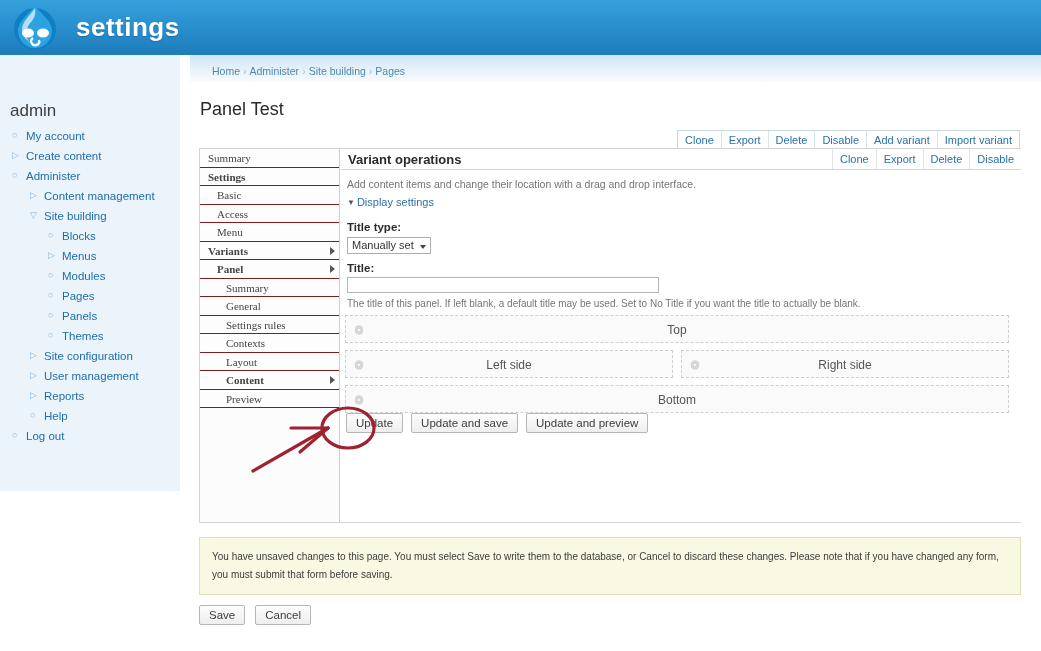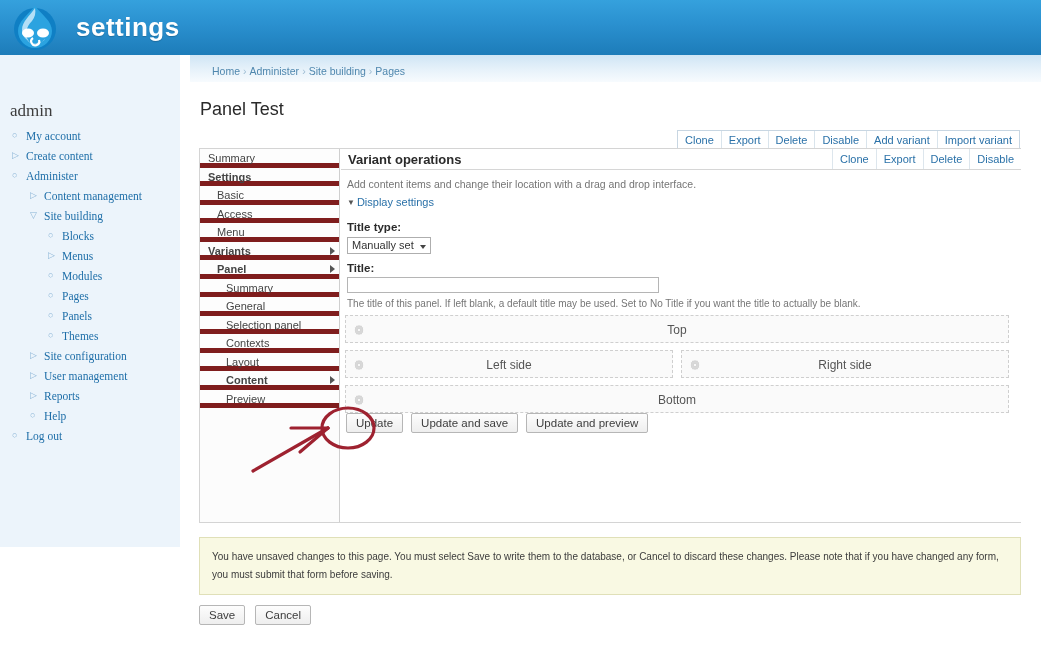--- a/index.html
+++ b/index.html
@@ -27,23 +27,22 @@
   }
   #site-name {
     position: absolute; left: 76px; top: 12px;
     font-size: 26px; font-weight: bold; color: #ffffff;
     letter-spacing: 0.5px;
     text-shadow: 0 1px 1px rgba(0,0,0,0.18);
   }
 
   
   #sidebar {
-    position: absolute; left: 0; top: 55px; width: 180px; height: 492px;
+    position: absolute; left: 0; top: 55px; width: 180px; height: 436px;
     background: #ecf4fb;
-    font-family: Liberation Serif, serif;
   }
   #sidebar-user {
     position: absolute; left: 10px; top: 46px;
     font-size: 17px; color: #3c3c3c;
   }
   #nav-tree { position: absolute; left: 0; top: 71px; width: 180px; }
   .nav-item {
     position: relative; display: block;
     color: #1e6ea8; font-size: 11.5px;
     padding: 3.5px 0 3.5px 0;
@@ -103,23 +102,24 @@
     border: 1px solid #d4d4d4; background: #fff;
   }
 
   
   #tab-col {
     position: absolute; left: 0; top: 0; width: 140px; height: 373px;
     border-right: 1px solid #cfcfcf; background: #fcfcfc;
   }
   .tab-row {
     position: relative; height: 18.5px; line-height: 18.5px;
-    border-bottom: 5px solid #7f1d1d;
+    border-bottom: 1px solid #7f1d1d;
     font-size: 11px; color: #444; cursor: pointer;
     background: #fdfdfd;
+    font-family: Liberation Serif, serif;
   }
   .tab-row .t-lbl { display: block; }
   .tab-d0 .t-lbl { padding-left: 8px; font-weight: bold; }
   .tab-d0b .t-lbl { padding-left: 8px; }
   .tab-d1 .t-lbl { padding-left: 17px; }
   .tab-d1b .t-lbl { padding-left: 17px; font-weight: bold; }
   .tab-d2 .t-lbl { padding-left: 26px; }
   .tab-d2b .t-lbl { padding-left: 26px; font-weight: bold; }
   .tab-arrow {
     position: absolute; right: 4px; top: 5px;
@@ -342,21 +342,21 @@
           <span class="t-lbl">Panel</span>
           <span class="tab-arrow"></span>
         </div>
         <div class="tab-row tab-d2">
           <span class="t-lbl">Summary</span>
         </div>
         <div class="tab-row tab-d2">
           <span class="t-lbl">General</span>
         </div>
         <div class="tab-row tab-d2">
-          <span class="t-lbl">Selection panel</span>
+          <span class="t-lbl">Settings rules</span>
         </div>
         <div class="tab-row tab-d2">
           <span class="t-lbl">Contexts</span>
         </div>
         <div class="tab-row tab-d2">
           <span class="t-lbl">Layout</span>
         </div>
         <div class="tab-row tab-d2b">
           <span class="t-lbl">Content</span>
           <span class="tab-arrow"></span>

